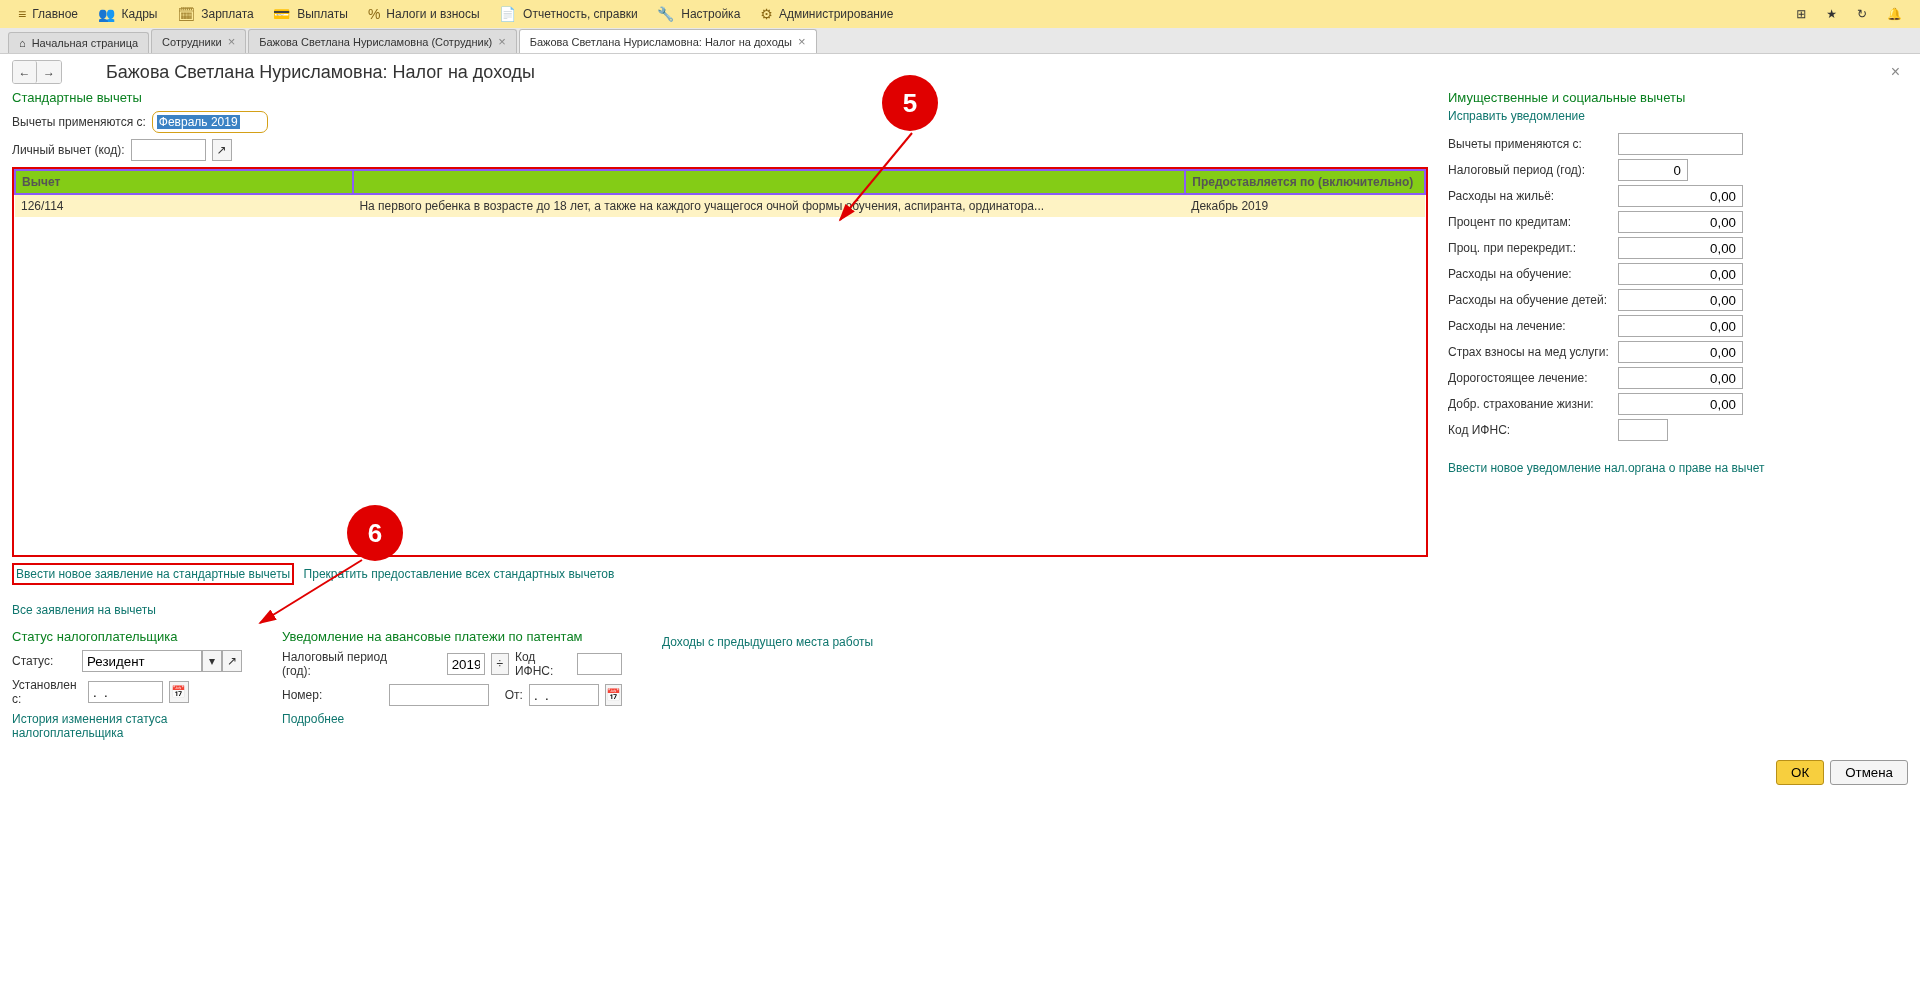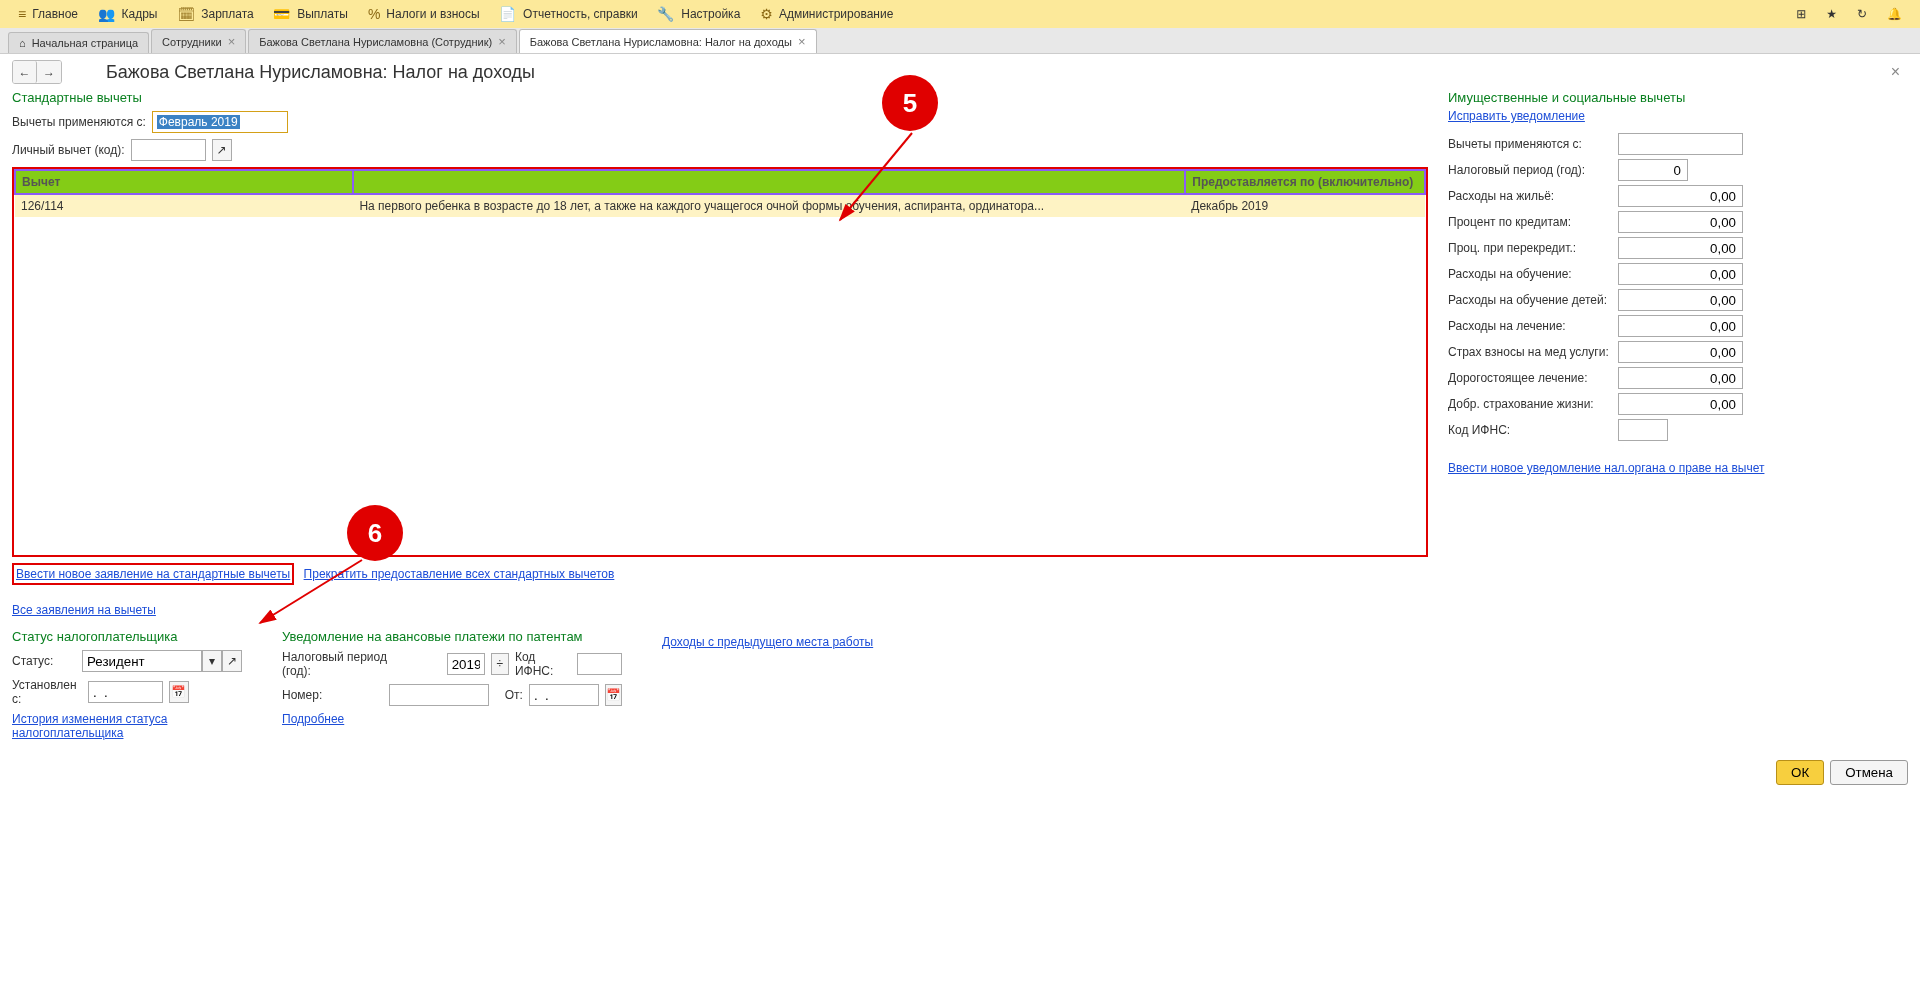--- a/index.html
+++ b/index.html
@@ -14,21 +14,21 @@
 .tab-close { color: #888; cursor: pointer; font-size: 13px; }
 .toolbar { display: flex; align-items: center; padding: 6px 12px; gap: 4px; }
 .nav-btn { border: 1px solid #bbb; background: #f5f5f5; width: 24px; height: 22px; display: flex; align-items: center; justify-content: center; cursor: pointer; border-radius: 2px; }
 .page-title { font-size: 18px; margin-left: 40px; color: #333; }
 .close-page { margin-left: auto; color: #888; cursor: pointer; font-size: 16px; padding: 0 8px; }
 .main { display: flex; padding: 0 12px 12px 12px; gap: 20px; }
 .left { flex: 1; }
 .right { width: 460px; }
 .section-title { color: #0a8020; font-size: 13px; margin-bottom: 4px; }
 .hint { color: #888; font-size: 11px; line-height: 1.4; }
-.link { color: #1d4ed8; text-decoration: underline; cursor: pointer; }
+.link { color: #0f766e; cursor: pointer; }
 .row { display: flex; align-items: center; gap: 6px; margin: 6px 0; }
 .label { color: #333; min-width: 140px; }
 .input { border: 1px solid #aaa; height: 22px; padding: 0 4px; background: #fff; }
 .input-hl { border: 1px solid #d4a017; background: #fff; }
 .input-hl .sel { background: #3b82c4; color: #fff; padding: 0 2px; }
 .icon-btn { border: 1px solid #aaa; background: #f5f5f5; width: 20px; height: 22px; display: flex; align-items: center; justify-content: center; cursor: pointer; }
 .redbox { border: 2px solid #e00000; position: relative; }
 .child-table { width: 100%; border-collapse: collapse; }
 .child-table th { background: #84cc16; border: 2px solid #8b5cf6; text-align: left; padding: 4px 6px; font-weight: bold; color: #555; }
 .child-table td { padding: 4px 6px; }
@@ -118,21 +118,21 @@
   </div>
   <div class="page-title">Бажова Светлана Нурисламовна: Налог на доходы</div>
   <div class="close-page">×</div>
 </div>
 
 <div class="main">
   <div class="left" style="position:relative;">
     <div class="section-title">Стандартные вычеты</div>
     <div class="row">
       <span class="label" style="min-width:auto;">Вычеты применяются с:</span>
-      <div class="input input-hl" style="width:136px;display:flex;align-items:center;">
+      <div class="input input-hl" style="width:116px;display:flex;align-items:center;border-radius:7px;">
           <span class="sel">Февраль 2019</span>
         </div>
     </div>
     <div class="row">
       <span class="label" style="min-width:auto;">Личный вычет (код):</span>
       <input class="input" style="width: 75px;">
       <div class="icon-btn">↗</div>
     </div>
 
     <div class="redbox" style="height:390px;">

